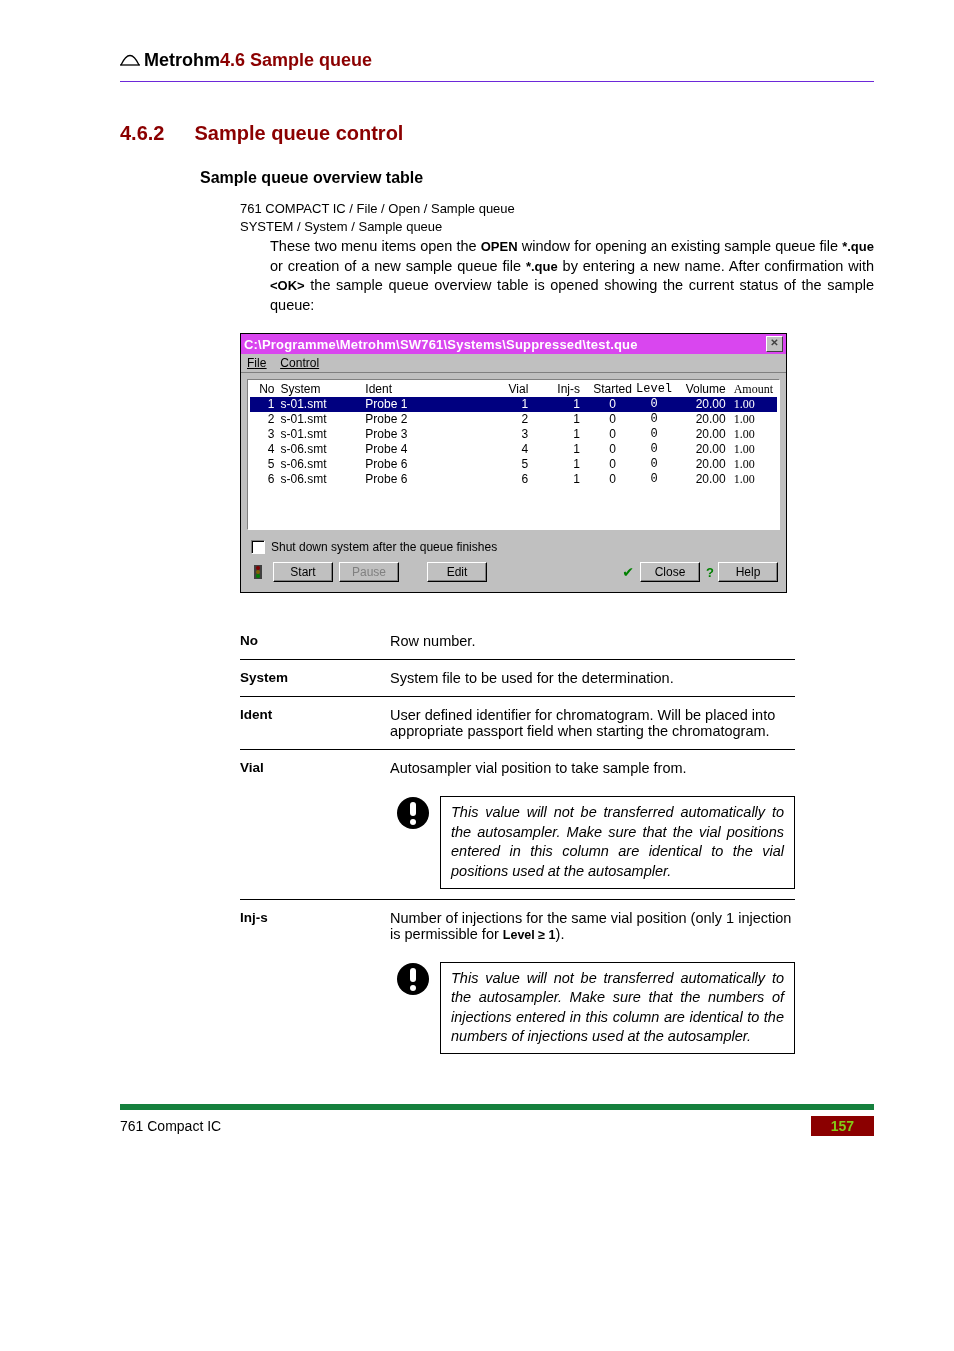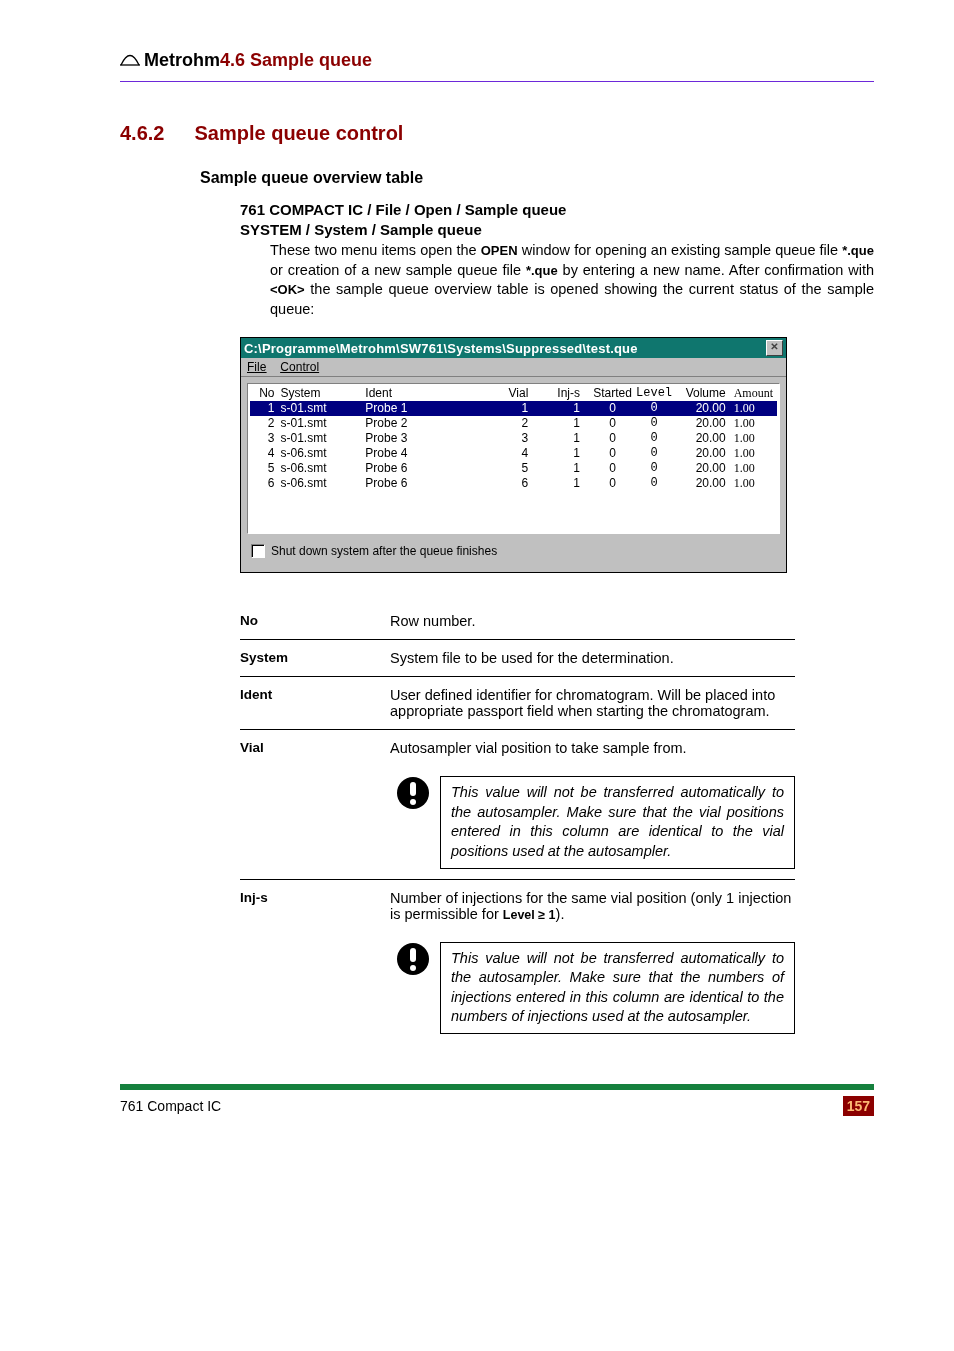--- a/index.html
+++ b/index.html
@@ -55,43 +55,43 @@
   }
   .indent-block {
     margin-left: 80px;
   }
   .sub-heading {
     font-weight: bold;
     font-size: 16px;
     margin-bottom: 14px;
   }
   .path-line {
-    font-weight: bold;
-    font-size: 15px;
+    font-weight: normal;
+    font-size: 13px;
     margin-left: 40px;
     margin-bottom: 3px;
   }
   .body-text {
     font-size: 14.5px;
     margin-left: 70px;
     text-align: justify;
     line-height: 1.35;
     margin-bottom: 18px;
   }
   .body-text b { font-weight: bold; font-size: 13px; }
   .screenshot {
     margin-left: 40px;
     width: 545px;
     border: 1px solid #000;
     margin-bottom: 30px;
     font-family: "MS Sans Serif", Tahoma, sans-serif;
     font-size: 12px;
   }
   .titlebar {
-    background: #0f766e;
+    background: #d946ef;
     color: #fff;
     display: flex;
     align-items: center;
     padding: 2px 3px;
     font-weight: bold;
     font-size: 13px;
     letter-spacing: 0.2px;
   }
   .titlebar-text { flex: 1; white-space: nowrap; overflow: hidden; }
   .titlebar-x {
@@ -176,22 +176,22 @@
     display:flex;
     justify-content: space-between;
     align-items:center;
     border-top:6px solid #15803d;
     padding-top:6px;
     margin-top:40px;
     font-size:14px;
   }
   .footer-right {
     background:#8B0000;
-    color:#fdba74;
-    padding:2px 4px;
+    color:#84cc16;
+    padding:2px 20px;
     font-weight:bold;
   }
 </style>
 </head>
 <body>
 
 <div class="page">
 
   <div class="header-row">
     <div class="brand">
@@ -306,20 +306,40 @@
                 <div class="c-start">0</div>
                 <div class="c-level">0</div>
                 <div class="c-vol">20.00</div>
                 <div class="c-amt">1.00</div>
             </div>
           </div>
         </div>
         <div class="chk-row">
           <span class="chk-box"></span>
           <span>Shut down system after the queue finishes</span>
+        </div>
+        <div class="btn-row">
+          <span class="traffic">
+            <svg width="14" height="14">
+                <rect x="3" y="0" width="8" height="14" fill="#404040"></rect>
+                <circle cx="7" cy="3" r="2" fill="#800000"></circle>
+                <circle cx="7" cy="7" r="2" fill="#806000"></circle>
+                <circle cx="7" cy="11" r="2" fill="#008000"></circle>
+              </svg>
+          </span>
+          <div class="win-btn">Start</div>
+          <div style="width:6px"></div>
+          <div class="win-btn disabled">Pause</div>
+          <div style="width:28px"></div>
+          <div class="win-btn">Edit</div>
+          <div class="spacer-flex"></div>
+          <span class="tick-green">✔</span>
+          <div class="win-btn">Close</div>
+          <span class="q-mark">?</span>
+          <div class="win-btn">Help</div>
         </div>
       </div>
     </div>
 
     <table class="def-table">
       <tbody>
           <tr>
         <td class="term">No</td>
         <td colspan="2">Row number.</td>
       </tr>

